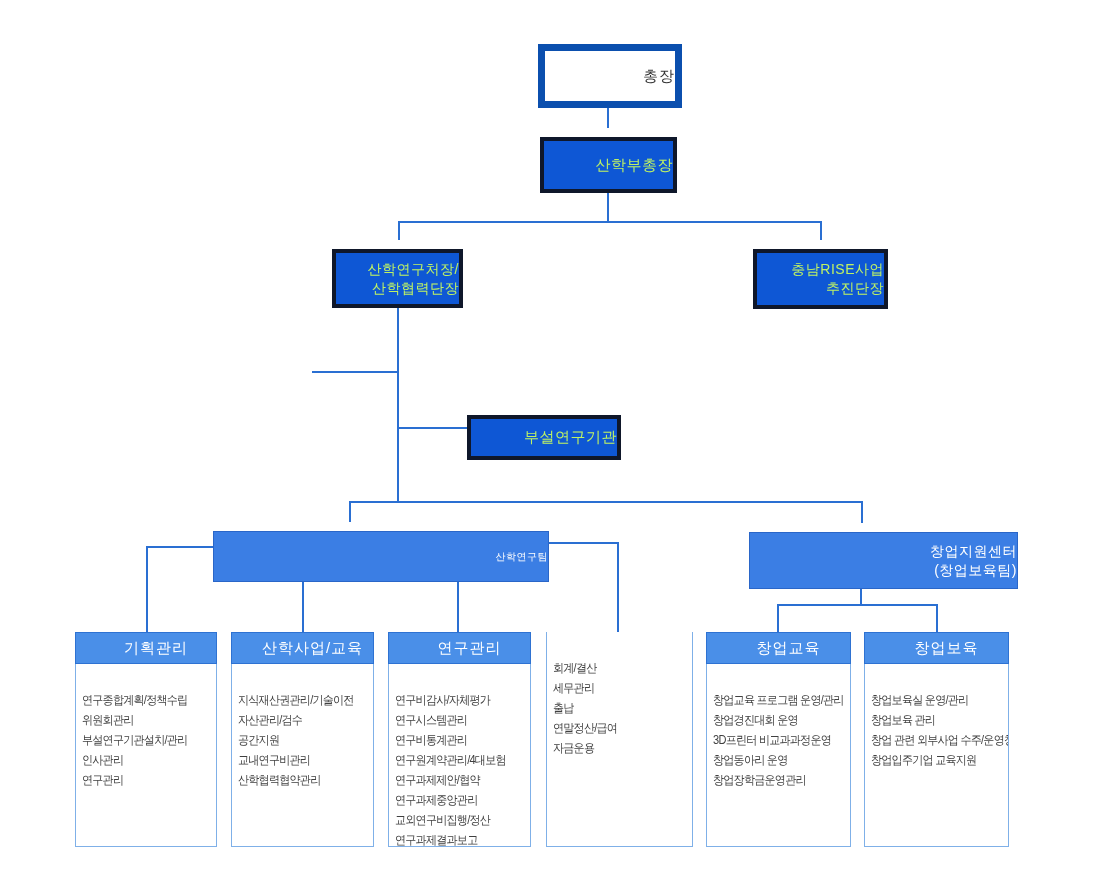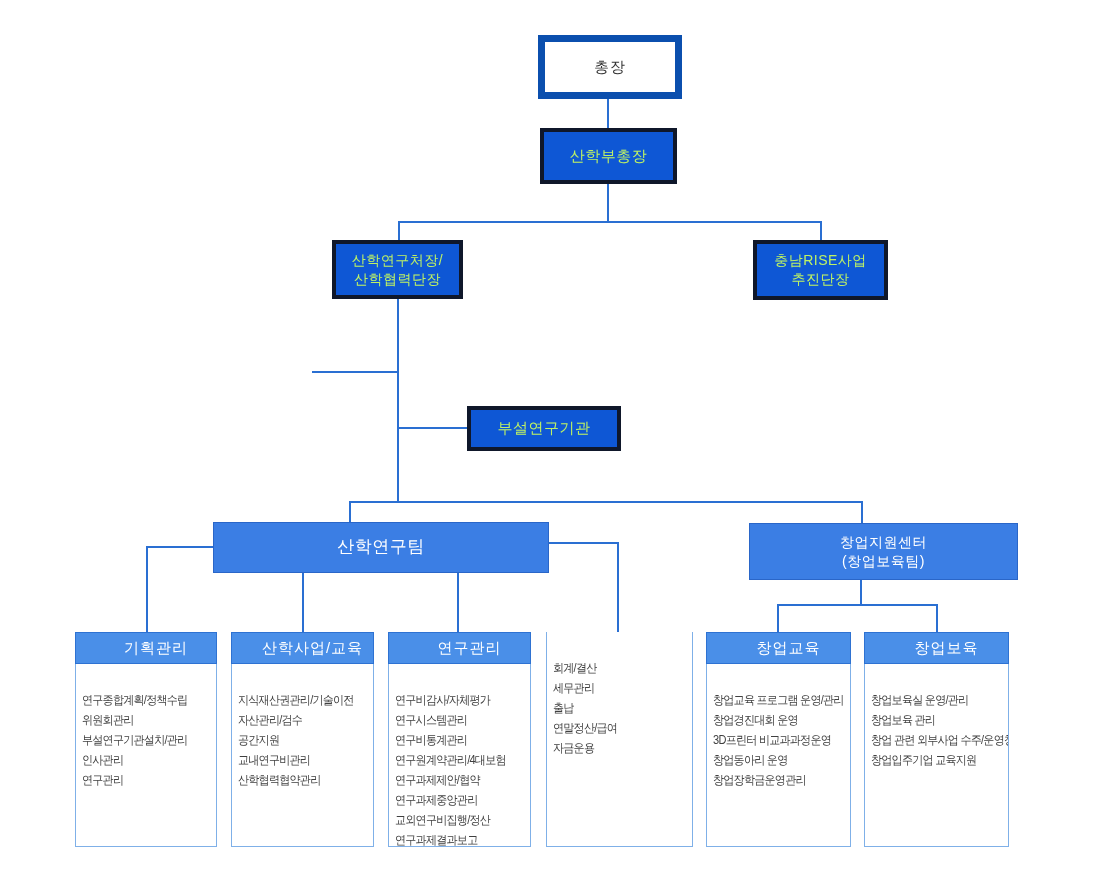--- a/index.html
+++ b/index.html
@@ -1,29 +1,29 @@
 <!DOCTYPE html>
 <html><head>
 <meta charset="utf-8">
 <style>
   html,body{margin:0;padding:0;background:#ffffff;}
   body{font-family:"Liberation Sans","DejaVu Sans",sans-serif;}
   #canvas{position:relative;width:1109px;height:873px;background:#ffffff;overflow:hidden;}
 
   .box{position:absolute;box-sizing:border-box;display:flex;flex-direction:column;
-       align-items:center;justify-content:center;text-align:center;}
+       align-items:flex-end;justify-content:center;text-align:center;margin-top:9px;}
   .box span{display:block;}
 
   .president{background:#ffffff;border:7px solid #0b4fae;color:#333333;
              font-size:15px;letter-spacing:1px;}
   .deep{background:#0e57d5;border:4px solid #0f172a;color:#bef264;
         font-size:15px;letter-spacing:0.5px;line-height:1.35;}
   .deep.twoline{font-size:14px;}
   .mid{background:#3b7ee4;border:1px solid #2a66c8;color:#ffffff;
-       font-size:17px;letter-spacing:0.5px;line-height:1.3;}
+       font-size:10px;letter-spacing:0.5px;line-height:1.3;}
   .mid.twoline{font-size:14px;}
 
   .line{position:absolute;background:#2a6fd2;}
 
   .column{position:absolute;top:632px;height:215px;box-sizing:border-box;
           display:flex;flex-direction:column;}
   .col-header{height:32px;flex:0 0 32px;box-sizing:border-box;background:#4a8fe8;
               border:1px solid #2e72d2;color:#ffffff;font-size:15px;letter-spacing:1px;
               display:flex;align-items:center;justify-content:center;padding-left:20px;}
   .col-body{flex:1;box-sizing:border-box;background:#ffffff;

